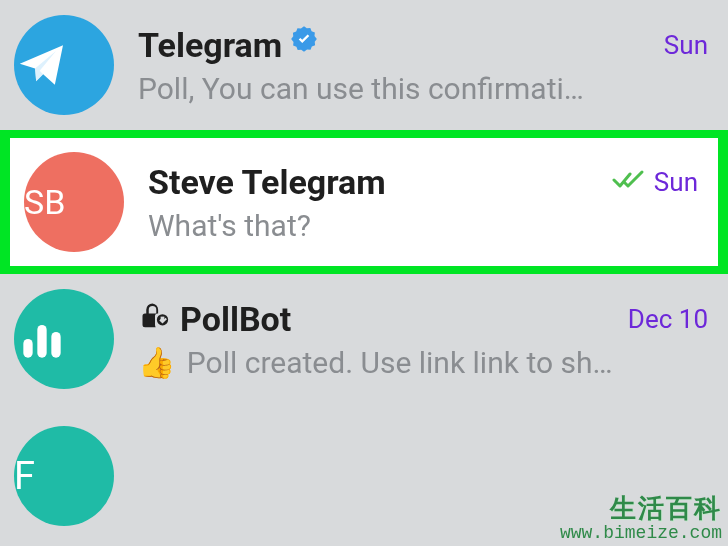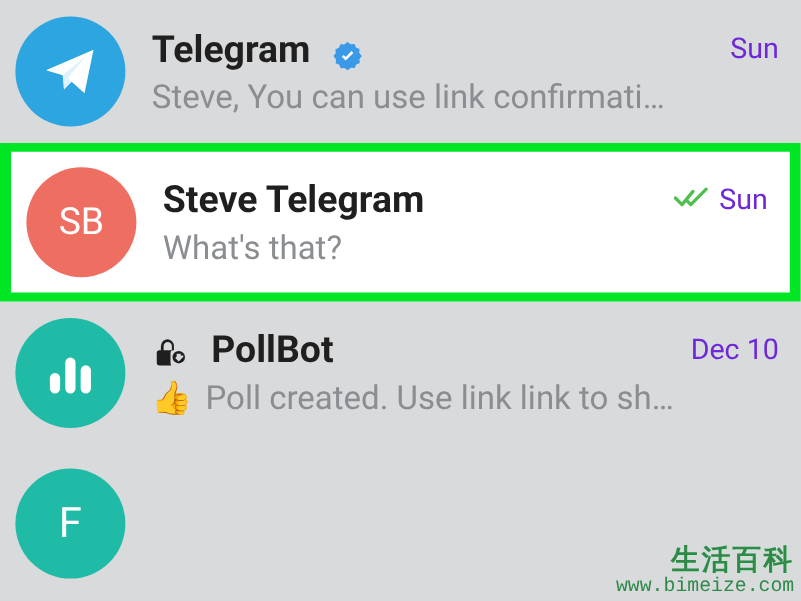--- a/index.html
+++ b/index.html
@@ -24,35 +24,35 @@
     border-left: 10px solid #00e524;
     border-right: 10px solid #00e524;
   }
   .avatar {
     width: 100px;
     height: 100px;
     border-radius: 50%;
     flex-shrink: 0;
     display: flex;
     align-items: center;
-    justify-content: center;
+    justify-content: flex-start;
     margin-right: 24px;
   }
   .avatar-telegram { background: #2ca5e0; }
   .avatar-sb { background: #ee6f61; color: #fff; font-size: 34px; font-weight: 400; }
   .avatar-pollbot { background: #1fbba6; }
   .avatar-f { background: #1fbba6; color: #fff; font-size: 38px; font-weight: 400; }
   .chat-content { flex: 1; min-width: 0; }
   .chat-top {
     display: flex;
     align-items: center;
     justify-content: space-between;
     margin-bottom: 6px;
   }
-  .chat-title-wrap { display: flex; align-items: flex-end; gap: 20px; min-width: 0; }
+  .chat-title-wrap { display: flex; align-items: flex-start; gap: 8px; min-width: 0; }
   .chat-title {
     font-size: 34px;
     font-weight: 700;
     color: #1f1f1f;
     white-space: nowrap;
   }
   .chat-meta { display: flex; align-items: center; gap: 8px; flex-shrink: 0; }
   .chat-time {
     font-size: 26px;
     color: #6d28d9;
@@ -106,21 +106,21 @@
             <svg width="28" height="28" viewBox="0 0 24 24">
               <path fill="#3a9ae8" d="M12 1l2.4 1.8 3-.3 1.1 2.8 2.8 1.1-.3 3L23 12l-1.8 2.4.3 3-2.8 1.1-1.1 2.8-3-.3L12 23l-2.4-1.8-3 .3-1.1-2.8-2.8-1.1.3-3L1 12l1.8-2.4-.3-3 2.8-1.1 1.1-2.8 3 .3L12 1z"></path>
               <path fill="#fff" d="M10.5 15.5l-3-3 1.4-1.4 1.6 1.6 4.6-4.6 1.4 1.4z"></path>
             </svg>
           </span>
         </div>
         <div class="chat-meta">
           <span class="chat-time">Sun</span>
         </div>
       </div>
-      <div class="chat-preview">Steve,  You can use link confirmati…</div>
+      <div class="chat-preview">Poll,  You can use this confirmati…</div>
     </div>
   </div>
 
   <div class="chat-row highlighted">
     <div class="avatar avatar-sb">
       <span>SB</span>
     </div>
     <div class="chat-content">
       <div class="chat-top">
         <div class="chat-title-wrap">

